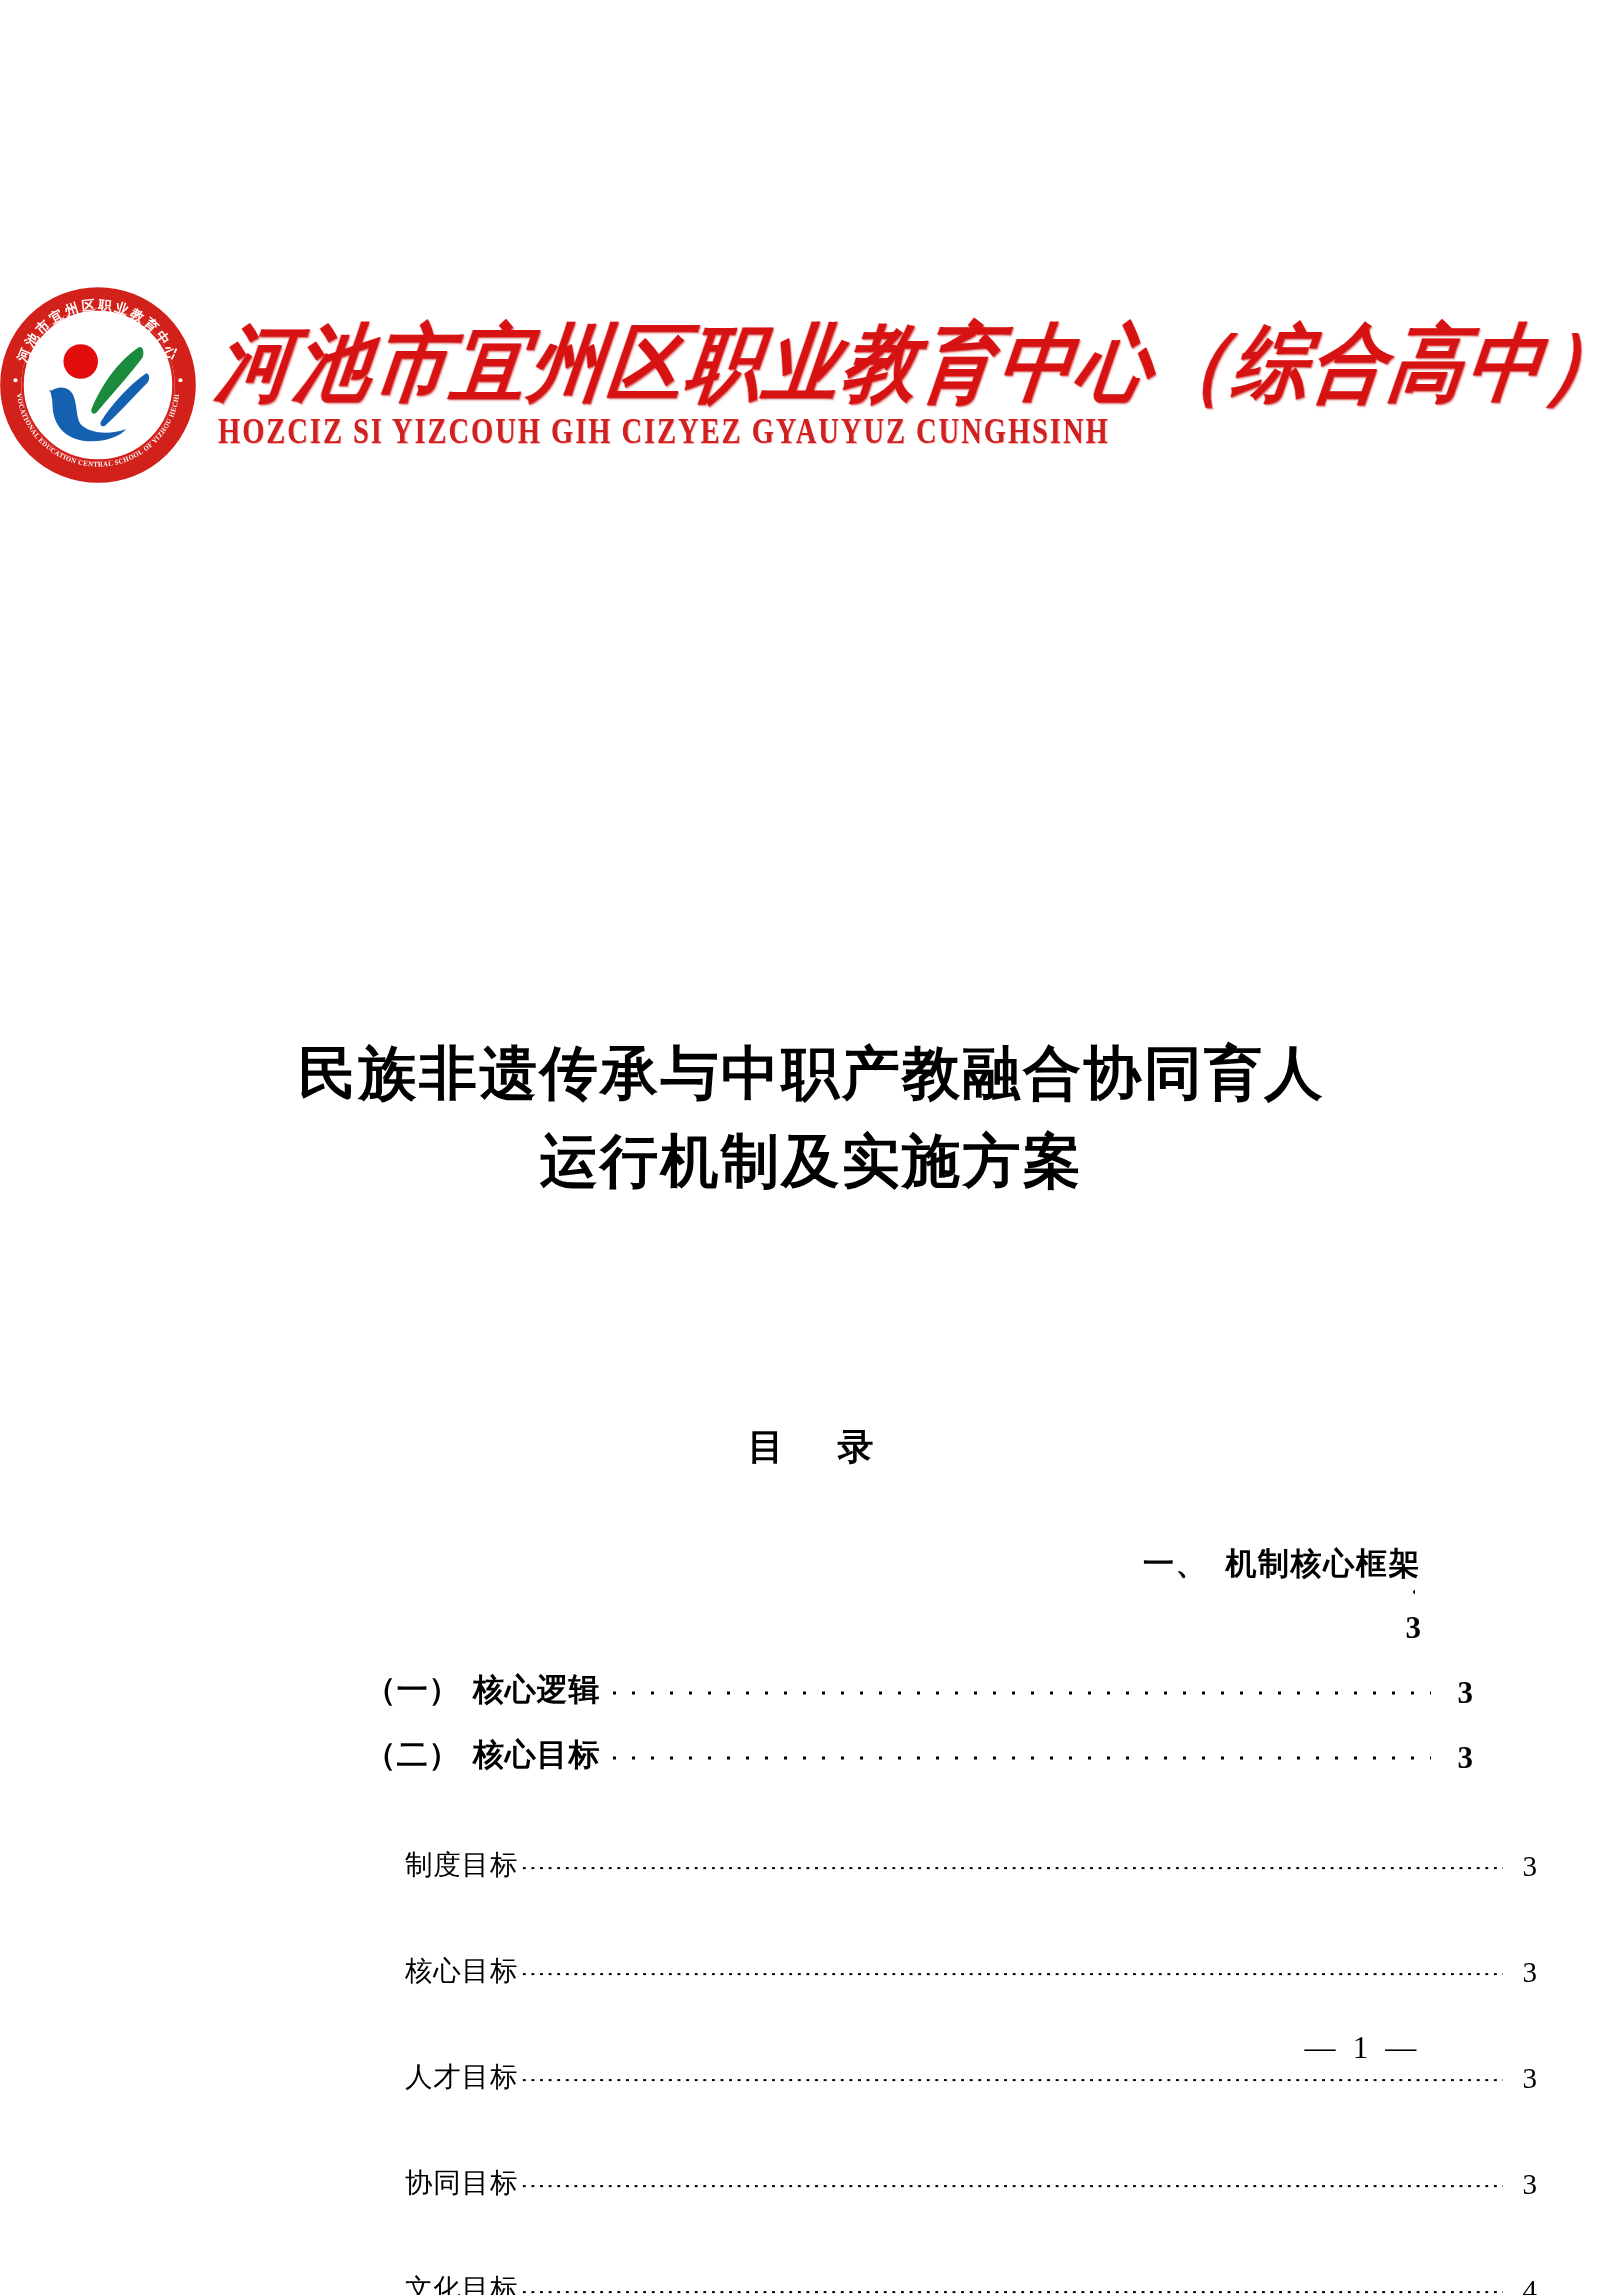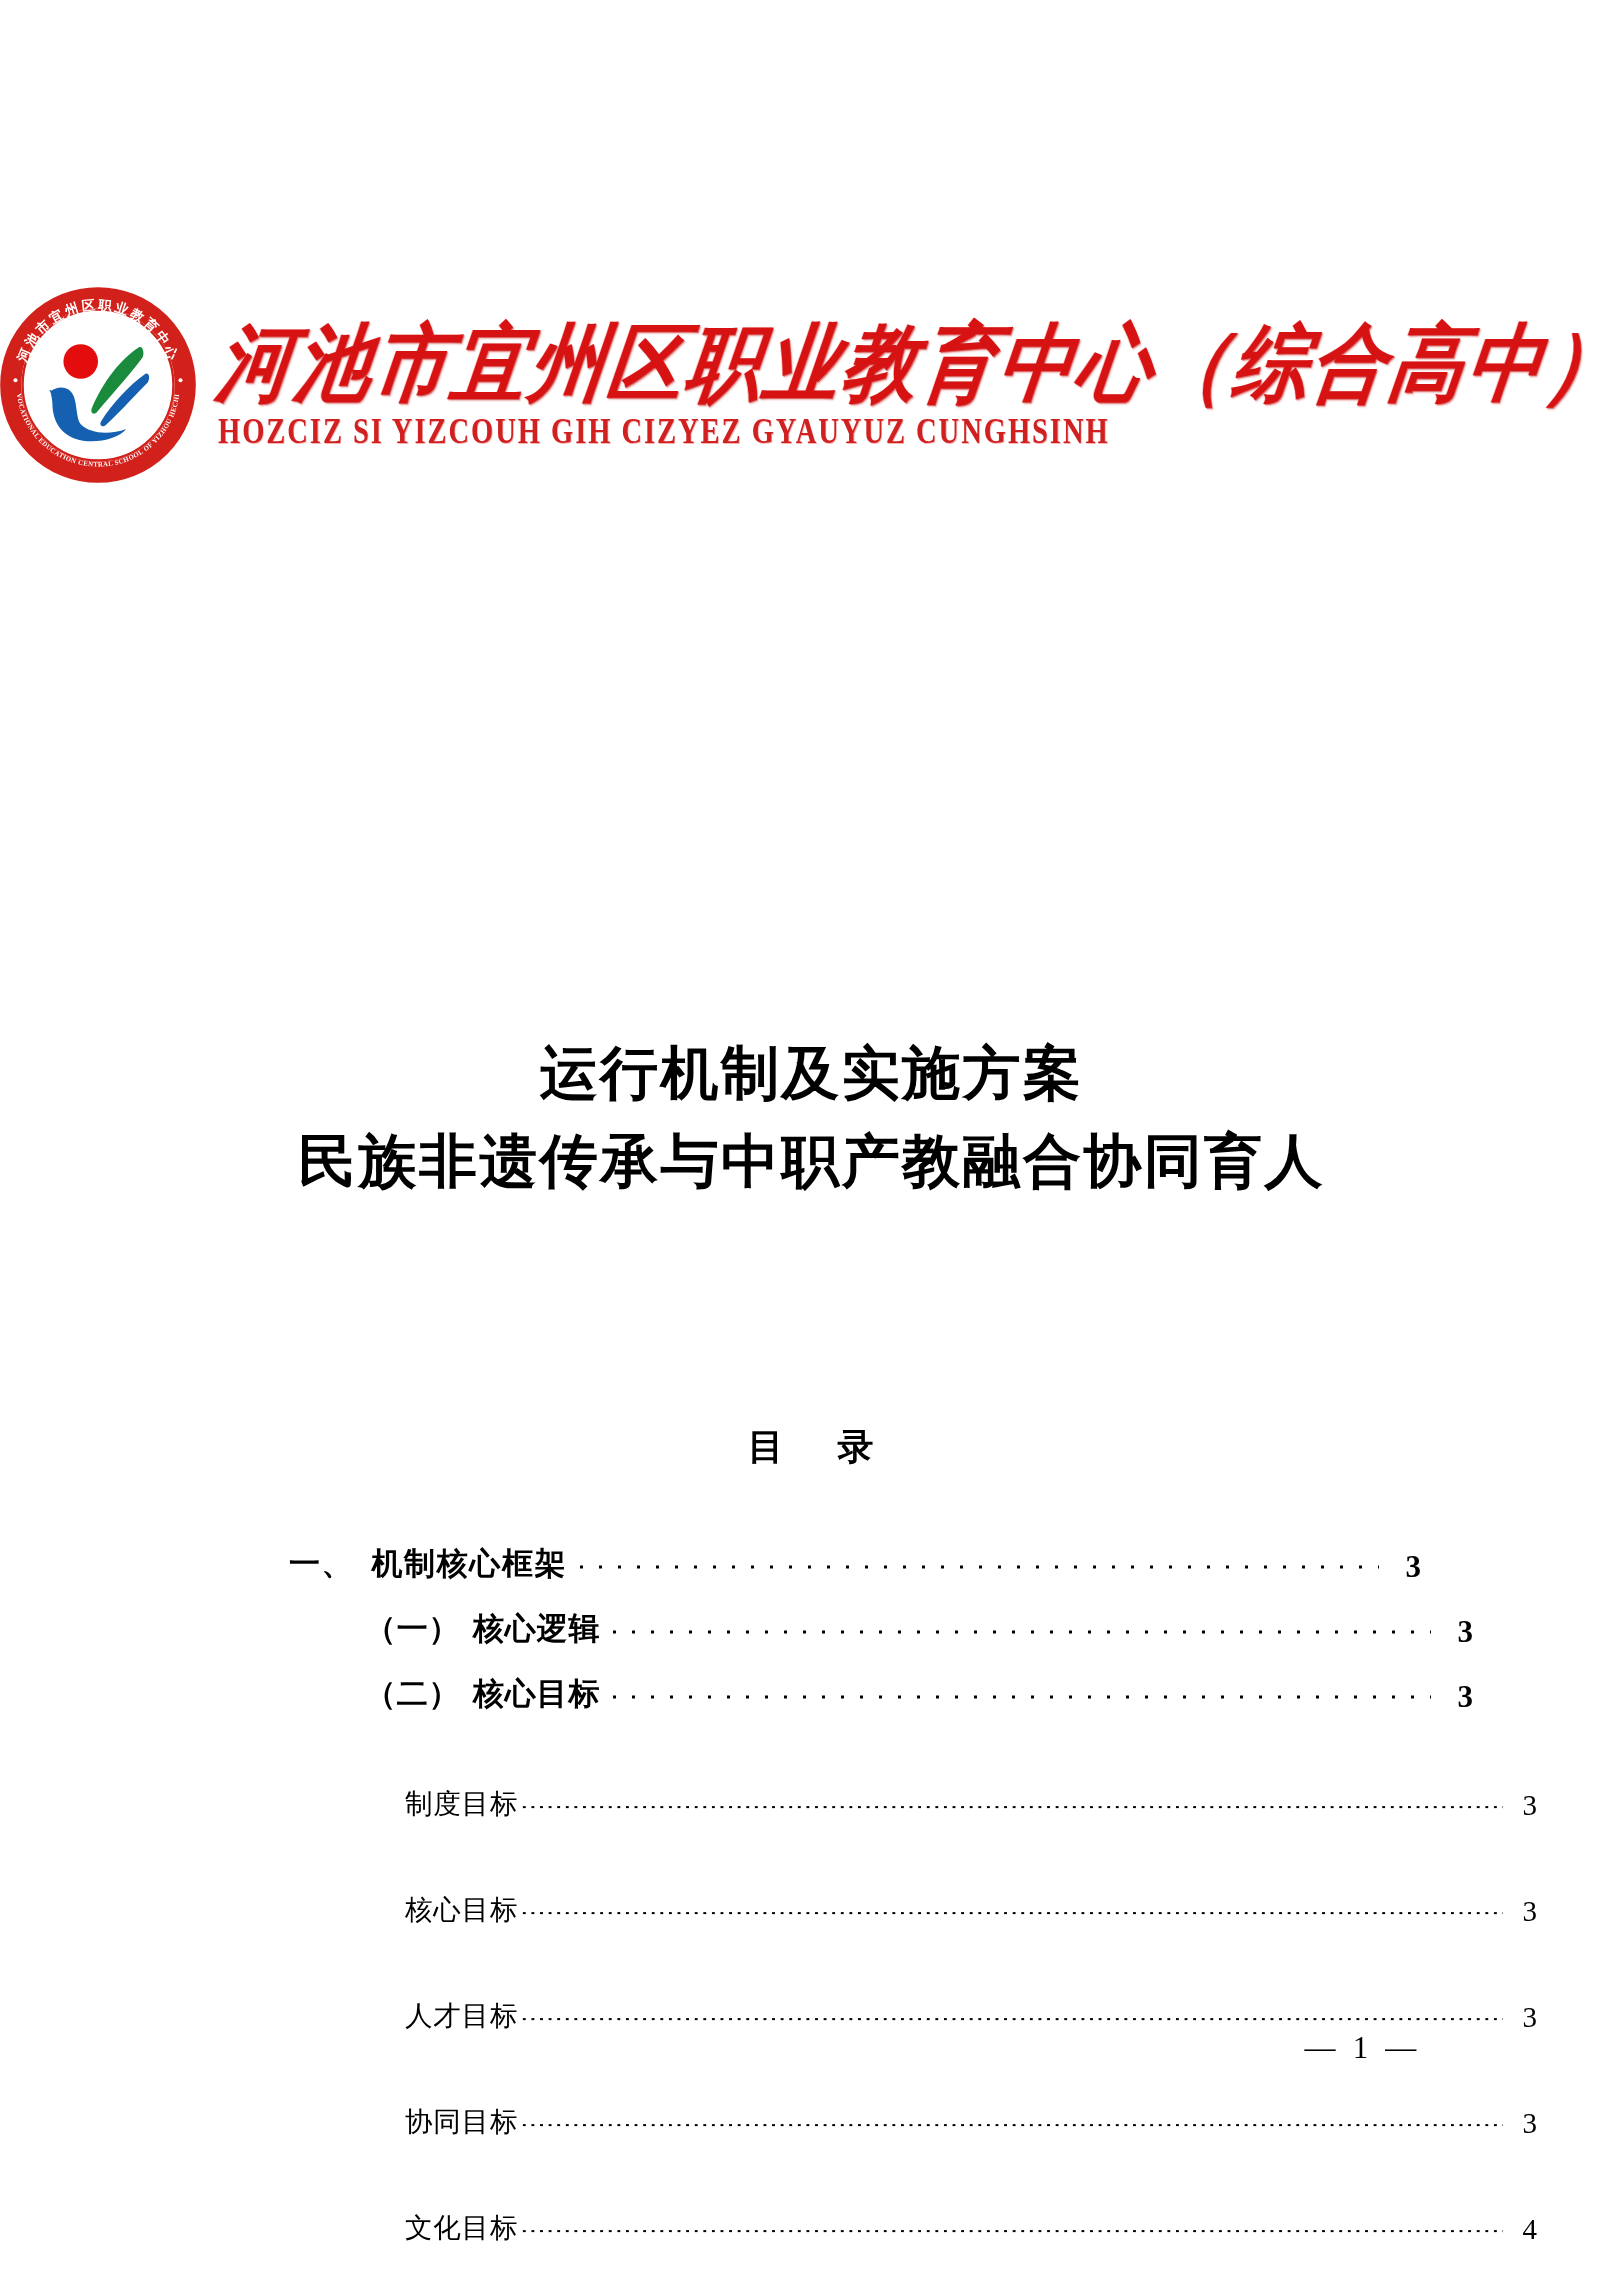--- a/index.html
+++ b/index.html
@@ -154,20 +154,21 @@
     font-family: "Liberation Serif", "DejaVu Serif", serif;
   }
 
   
   .lvl1 {
     font-family: "Liberation Serif", "DejaVu Serif", serif;
     font-weight: 700;
     font-size: 31px;
     margin-bottom: 23px;
     padding-left: 0;
+    flex-direction: column;
   }
   .lvl1 .toc-label { letter-spacing: 1.6px; }
   .lvl1 .num { display: inline-block; margin-right: 17.3px; }
   .lvl1 .toc-dots {
     height: 25px;
     background-image: radial-gradient(circle, #000 1.6px, rgba(0,0,0,0) 1.8px);
     background-size: 19px 25px;
     background-position: left bottom 5.5px;
     background-repeat: repeat-x;
     margin: 0 6.3px 0 4.7px;
@@ -272,22 +273,22 @@
 
       <div class="school-name-block">
         <div class="school-name-cn">河池市宜州区职业教育中心（综合高中）</div>
         <div class="school-name-latin">HOZCIZ SI YIZCOUH GIH CIZYEZ GYAUYUZ CUNGHSINH</div>
       </div>
 
     </div>
   </div>
 
   <div class="doc-title">
+    <span class="tline">民族非遗传承与中职产教融合协同育人</span>
     <span class="tline">运行机制及实施方案</span>
-    <span class="tline">民族非遗传承与中职产教融合协同育人</span>
   </div>
 
   <div class="toc-heading">
     <span>目</span>
     <span class="gap"></span>
     <span>录</span>
   </div>
 
   <div class="toc">
 

